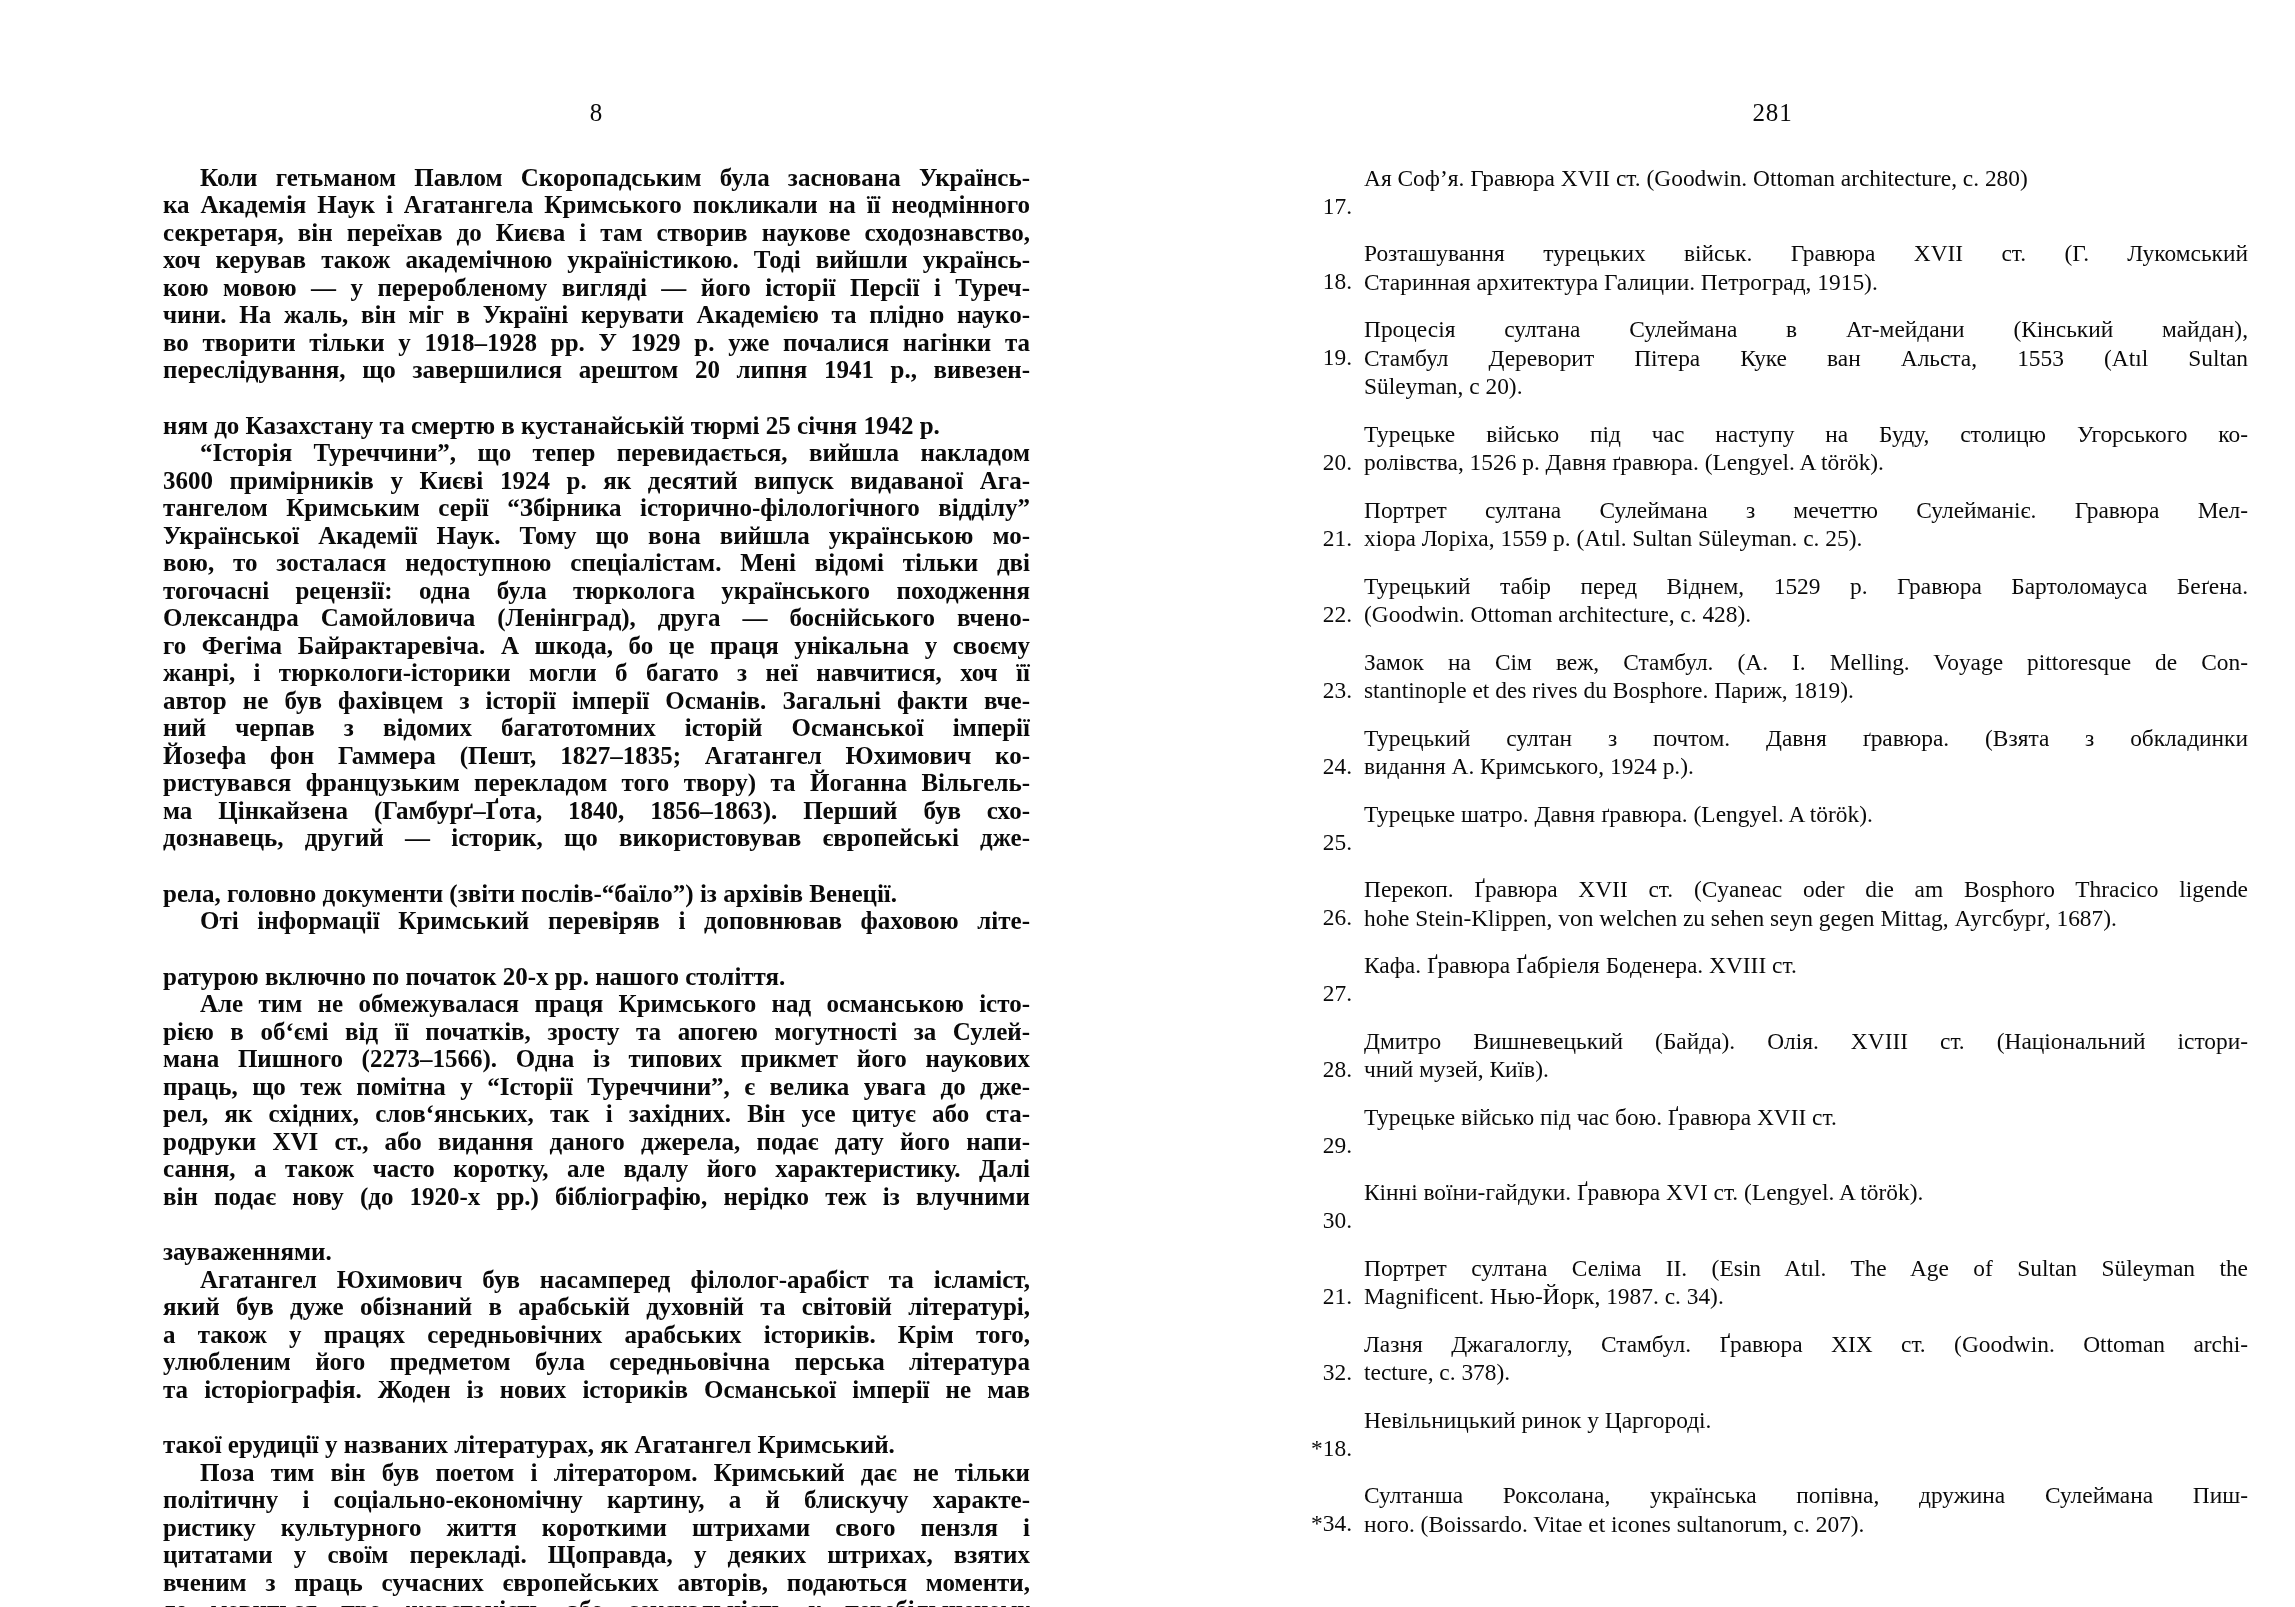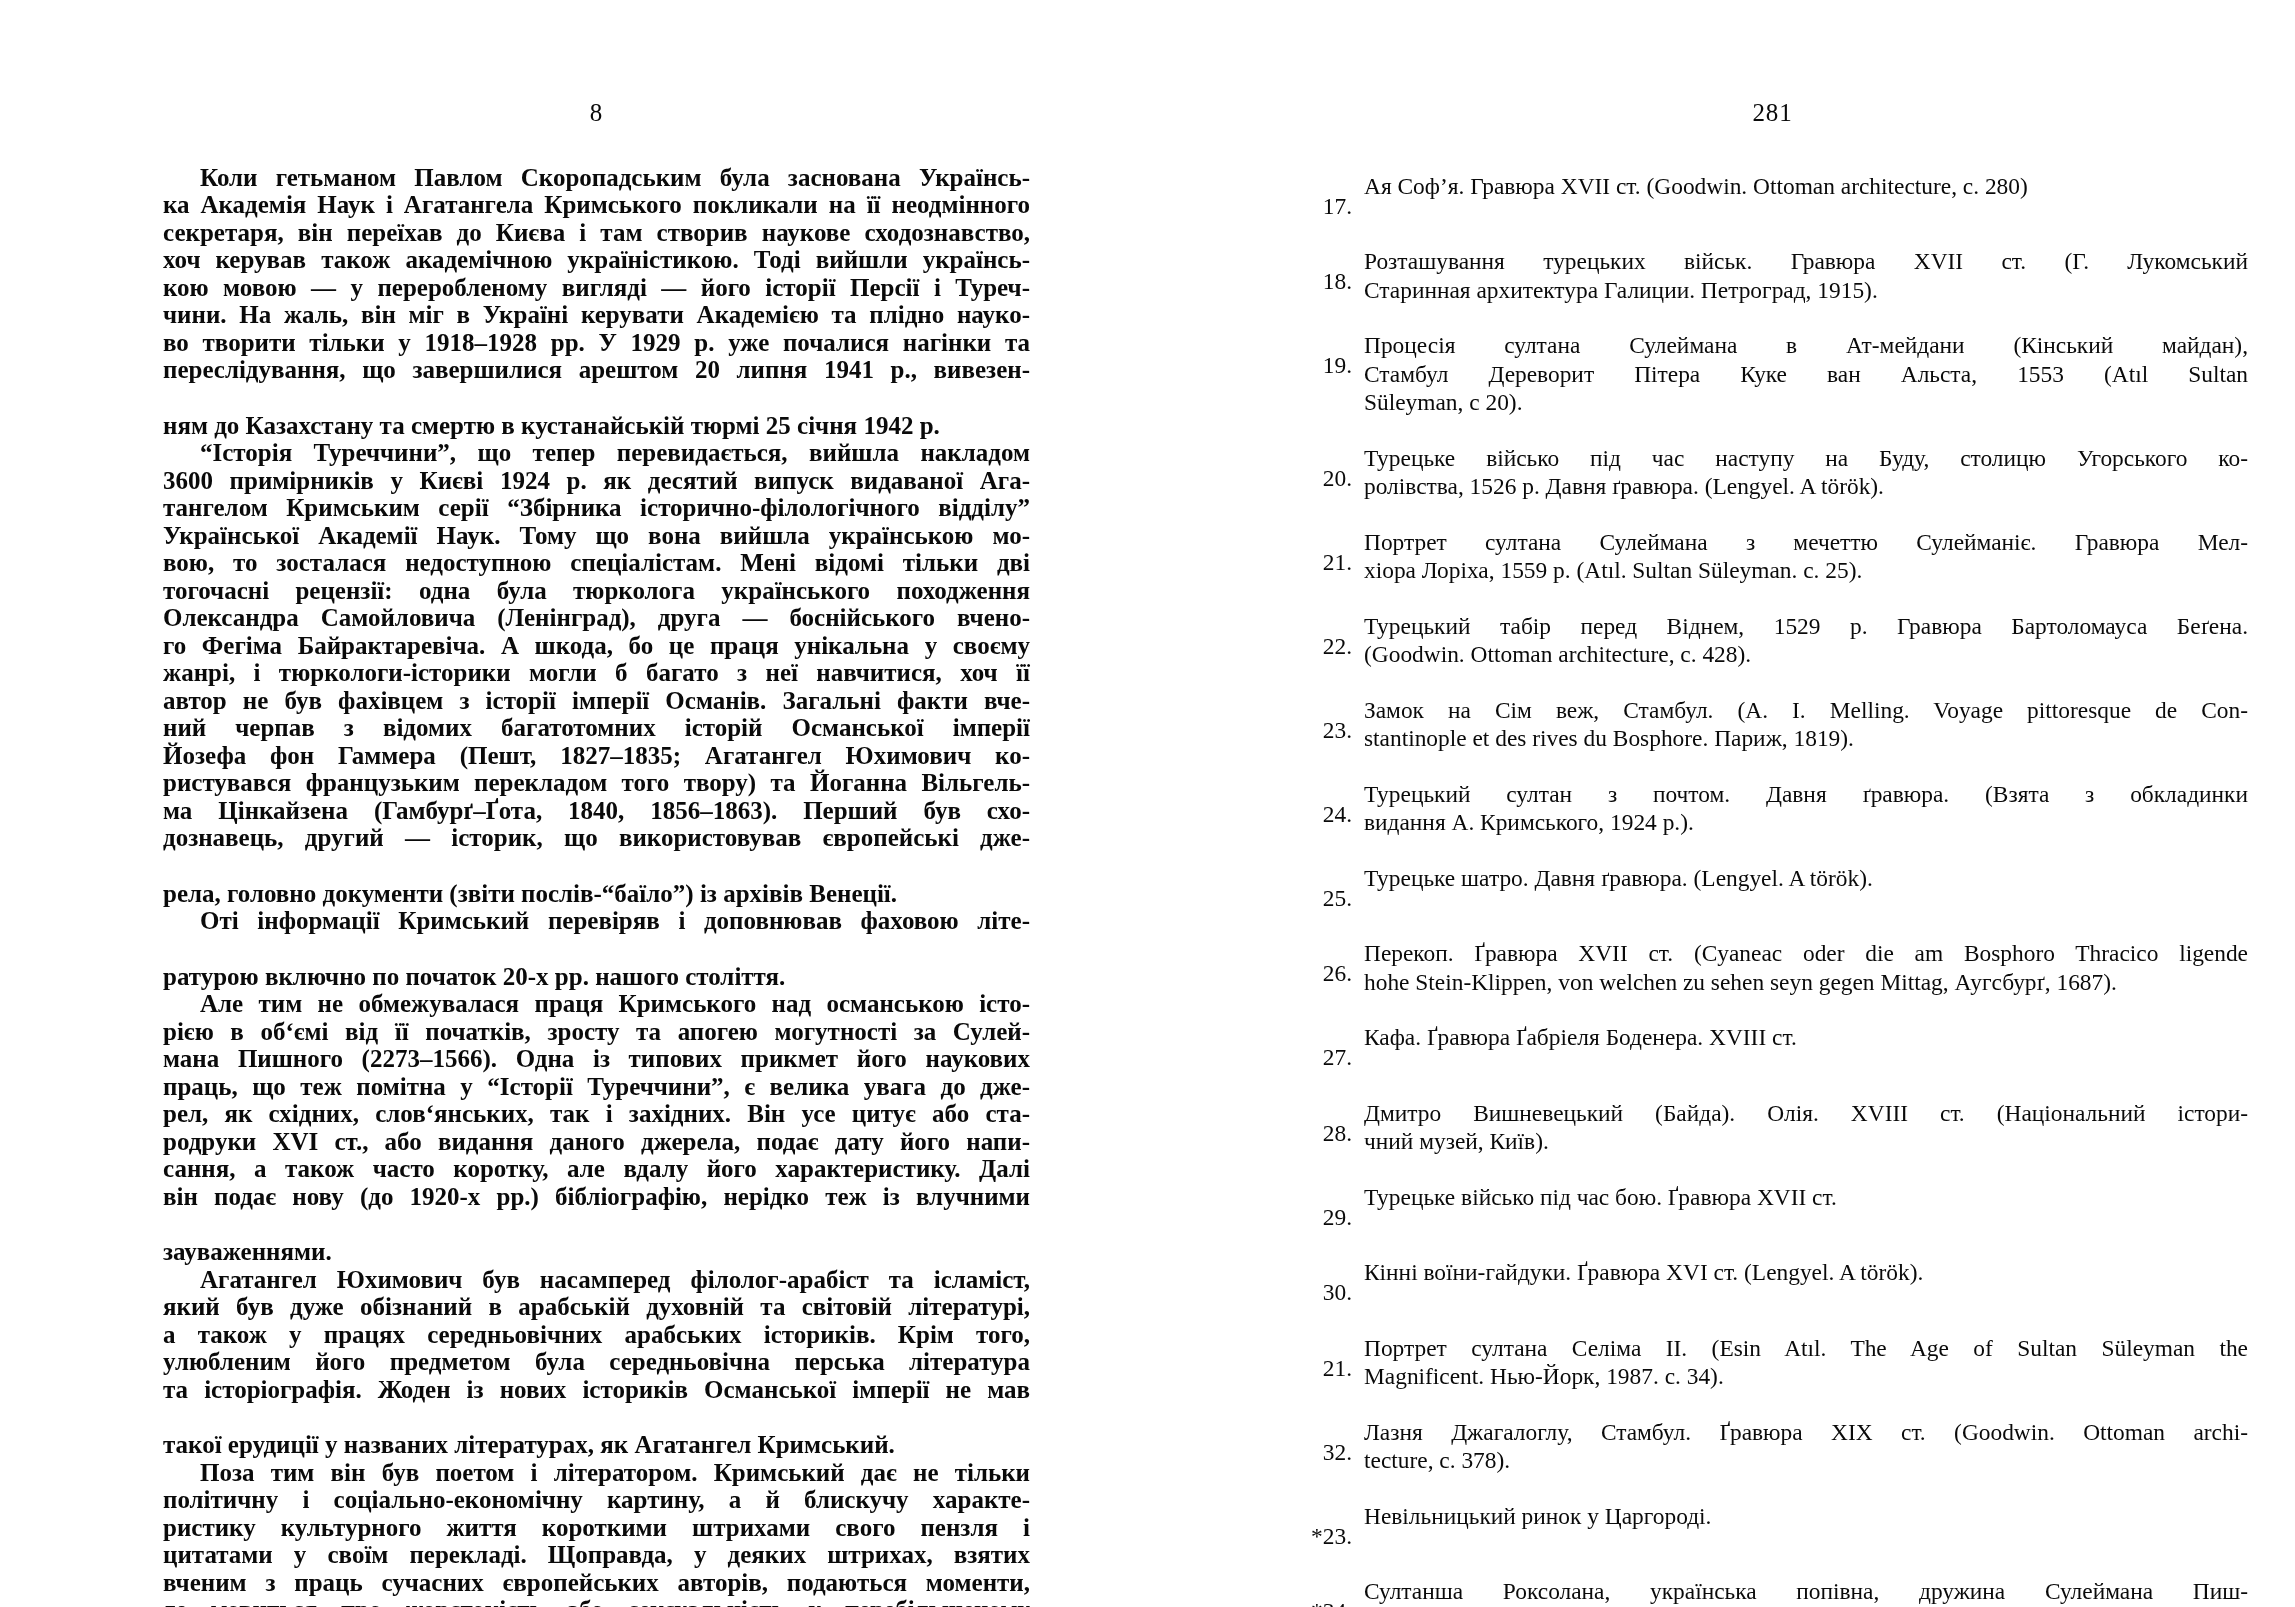--- a/index.html
+++ b/index.html
@@ -44,21 +44,21 @@
   }
   .fig-num {
     flex:none;
     width:55px;
     text-align:right;
     font-size:23.4px;
     line-height:28.5px;
     padding-right:12px;
     margin-top:28px;
   }
-  .fig-text { flex:1; min-width:0;margin-top:8px; }
+  .fig-text { flex:1; min-width:0; }
   .rline {
     font-size:23.4px;
     line-height:28.5px;
     text-align:justify;
     text-align-last:justify;
   }
   .rline.end { text-align-last:left; }
 </style>
 </head>
 <body>
@@ -223,21 +223,21 @@
         </div>
       </div>
       <div class="fig-item">
         <span class="fig-num">32.</span>
         <div class="fig-text">
           <div class="rline">Лазня Джагалоглу, Стамбул. Ґравюра XIX ст. (Goodwin. Ottoman archi-</div>
           <div class="rline end">tecture, с. 378).</div>
         </div>
       </div>
       <div class="fig-item">
-        <span class="fig-num">*23.</span>
+        <span class="fig-num">*18.</span>
         <div class="fig-text">
           <div class="rline end">Невільницький ринок у Царгороді.</div>
         </div>
       </div>
       <div class="fig-item">
         <span class="fig-num">*34.</span>
         <div class="fig-text">
           <div class="rline">Султанша Роксолана, українська попівна, дружина Сулеймана Пиш-</div>
           <div class="rline end">ного. (Boissardo. Vitae et icones sultanorum, с. 207).</div>
         </div>

